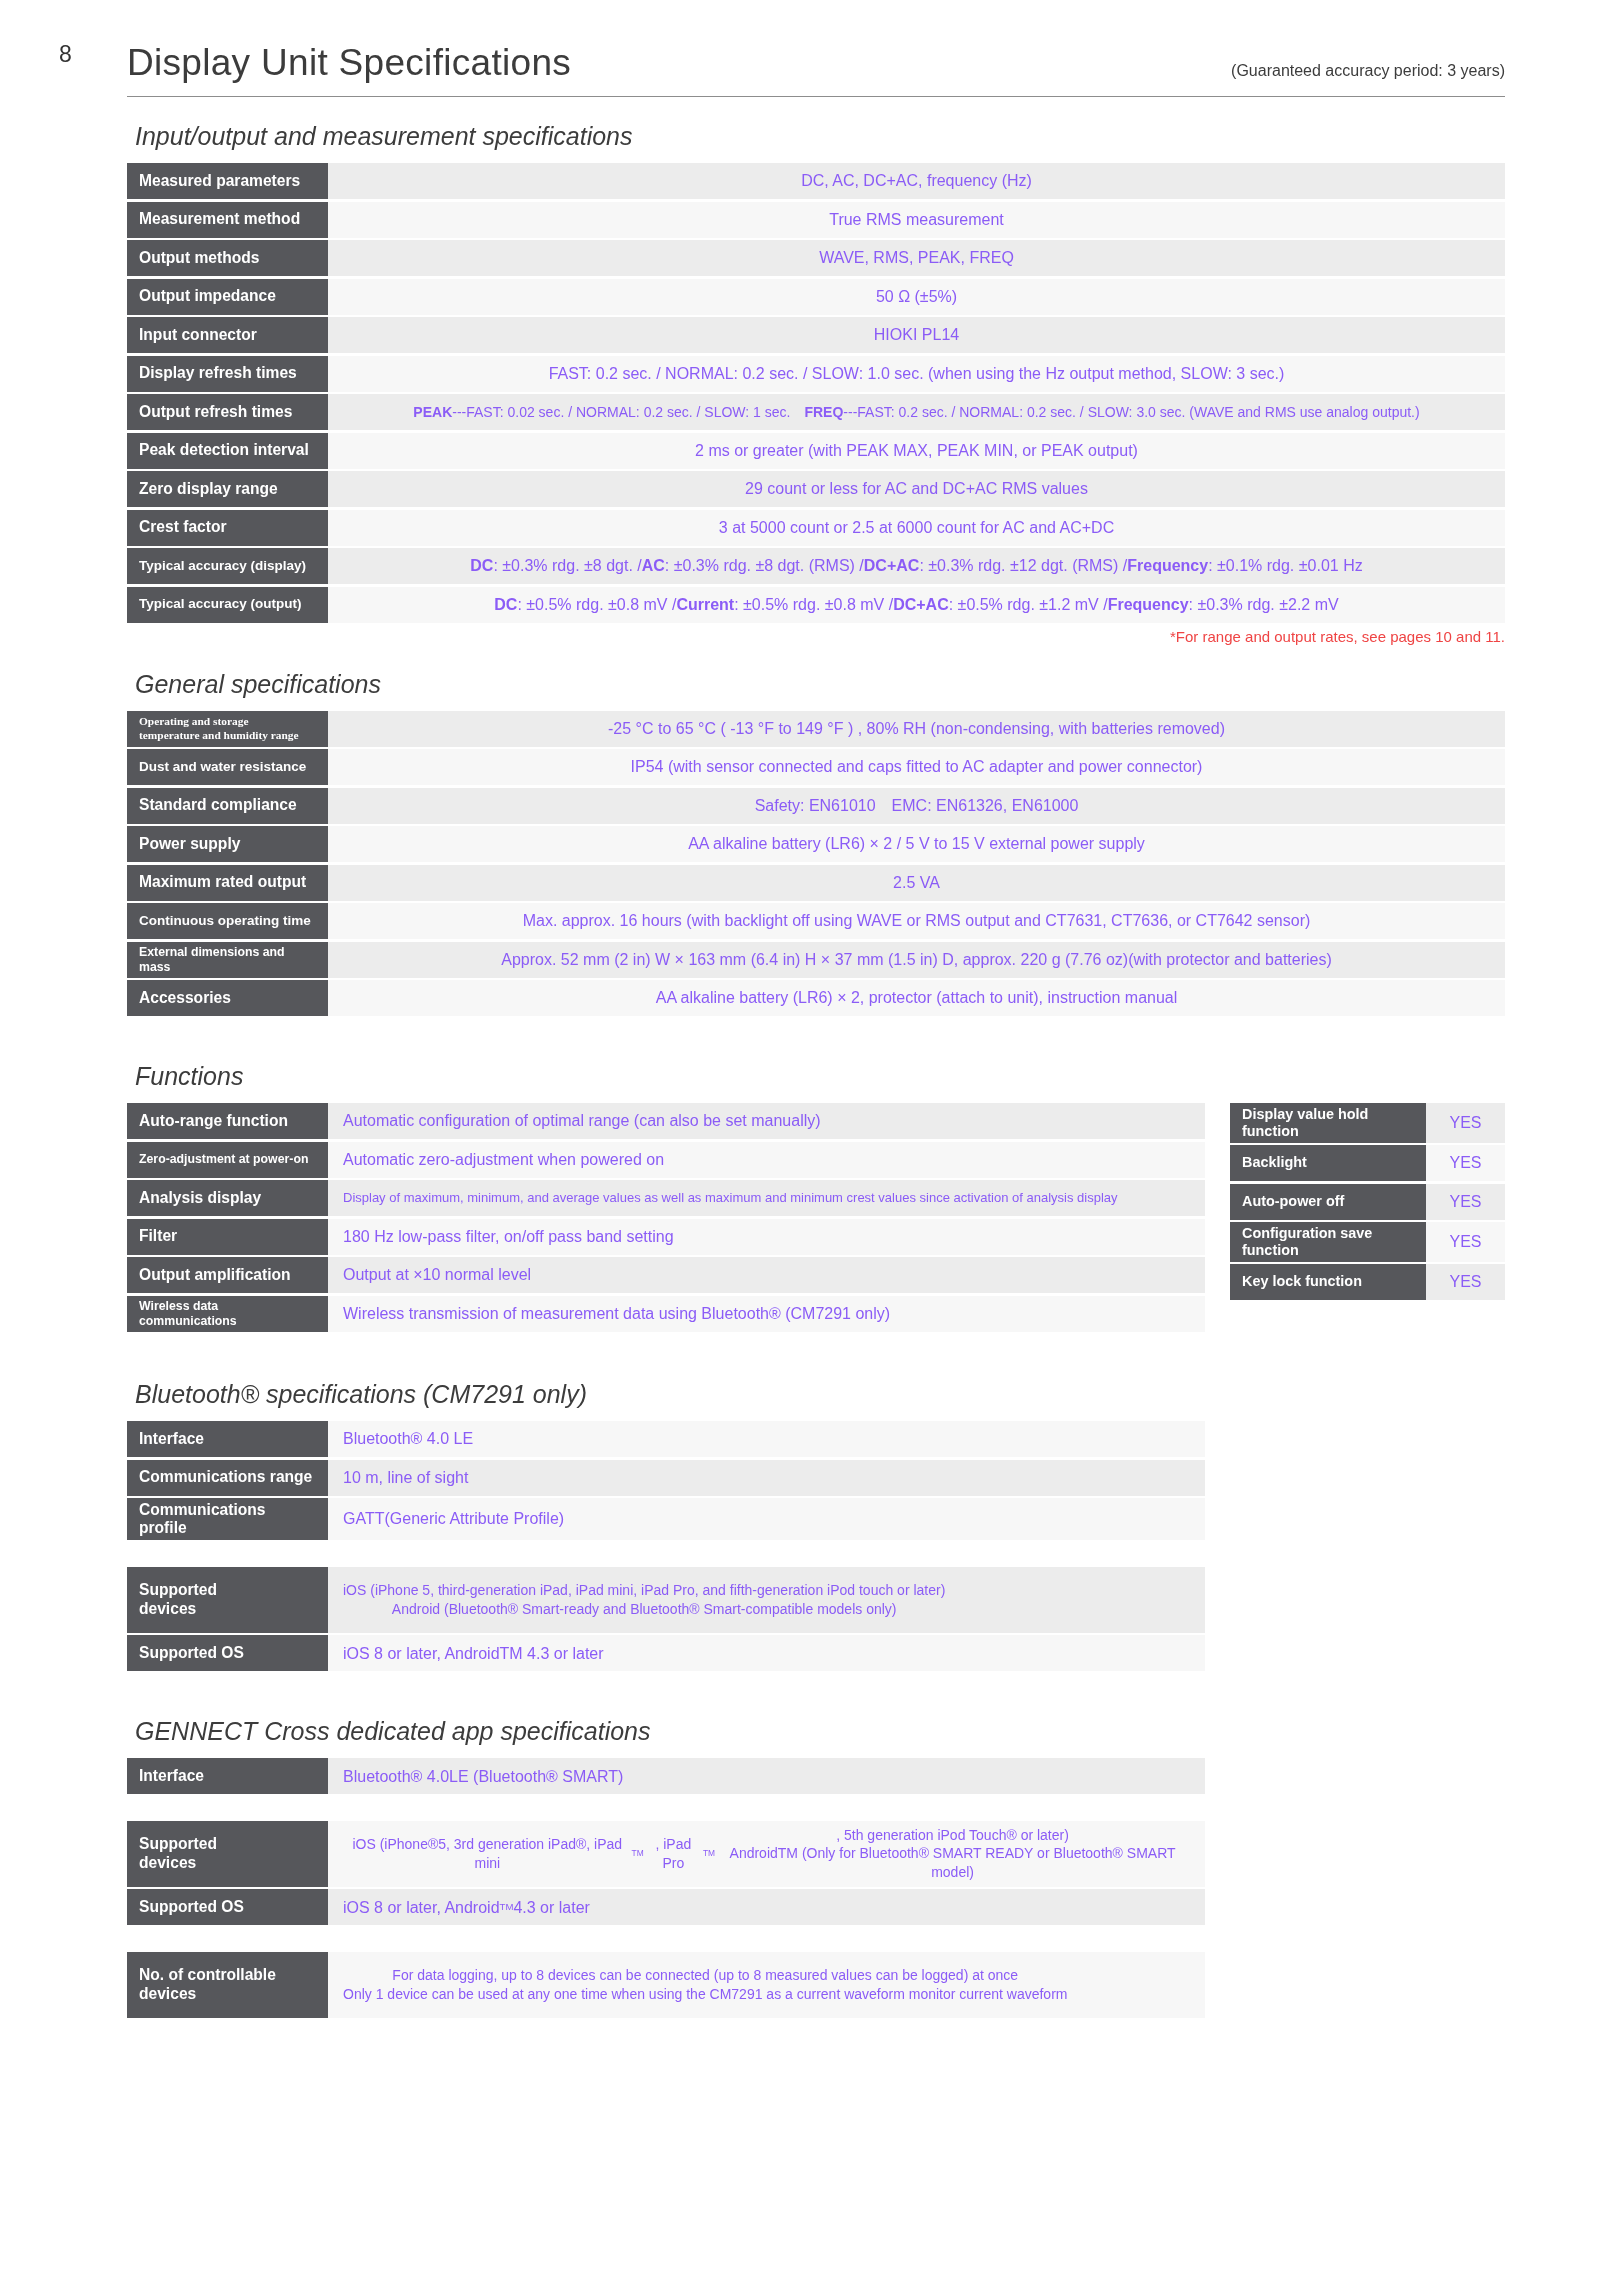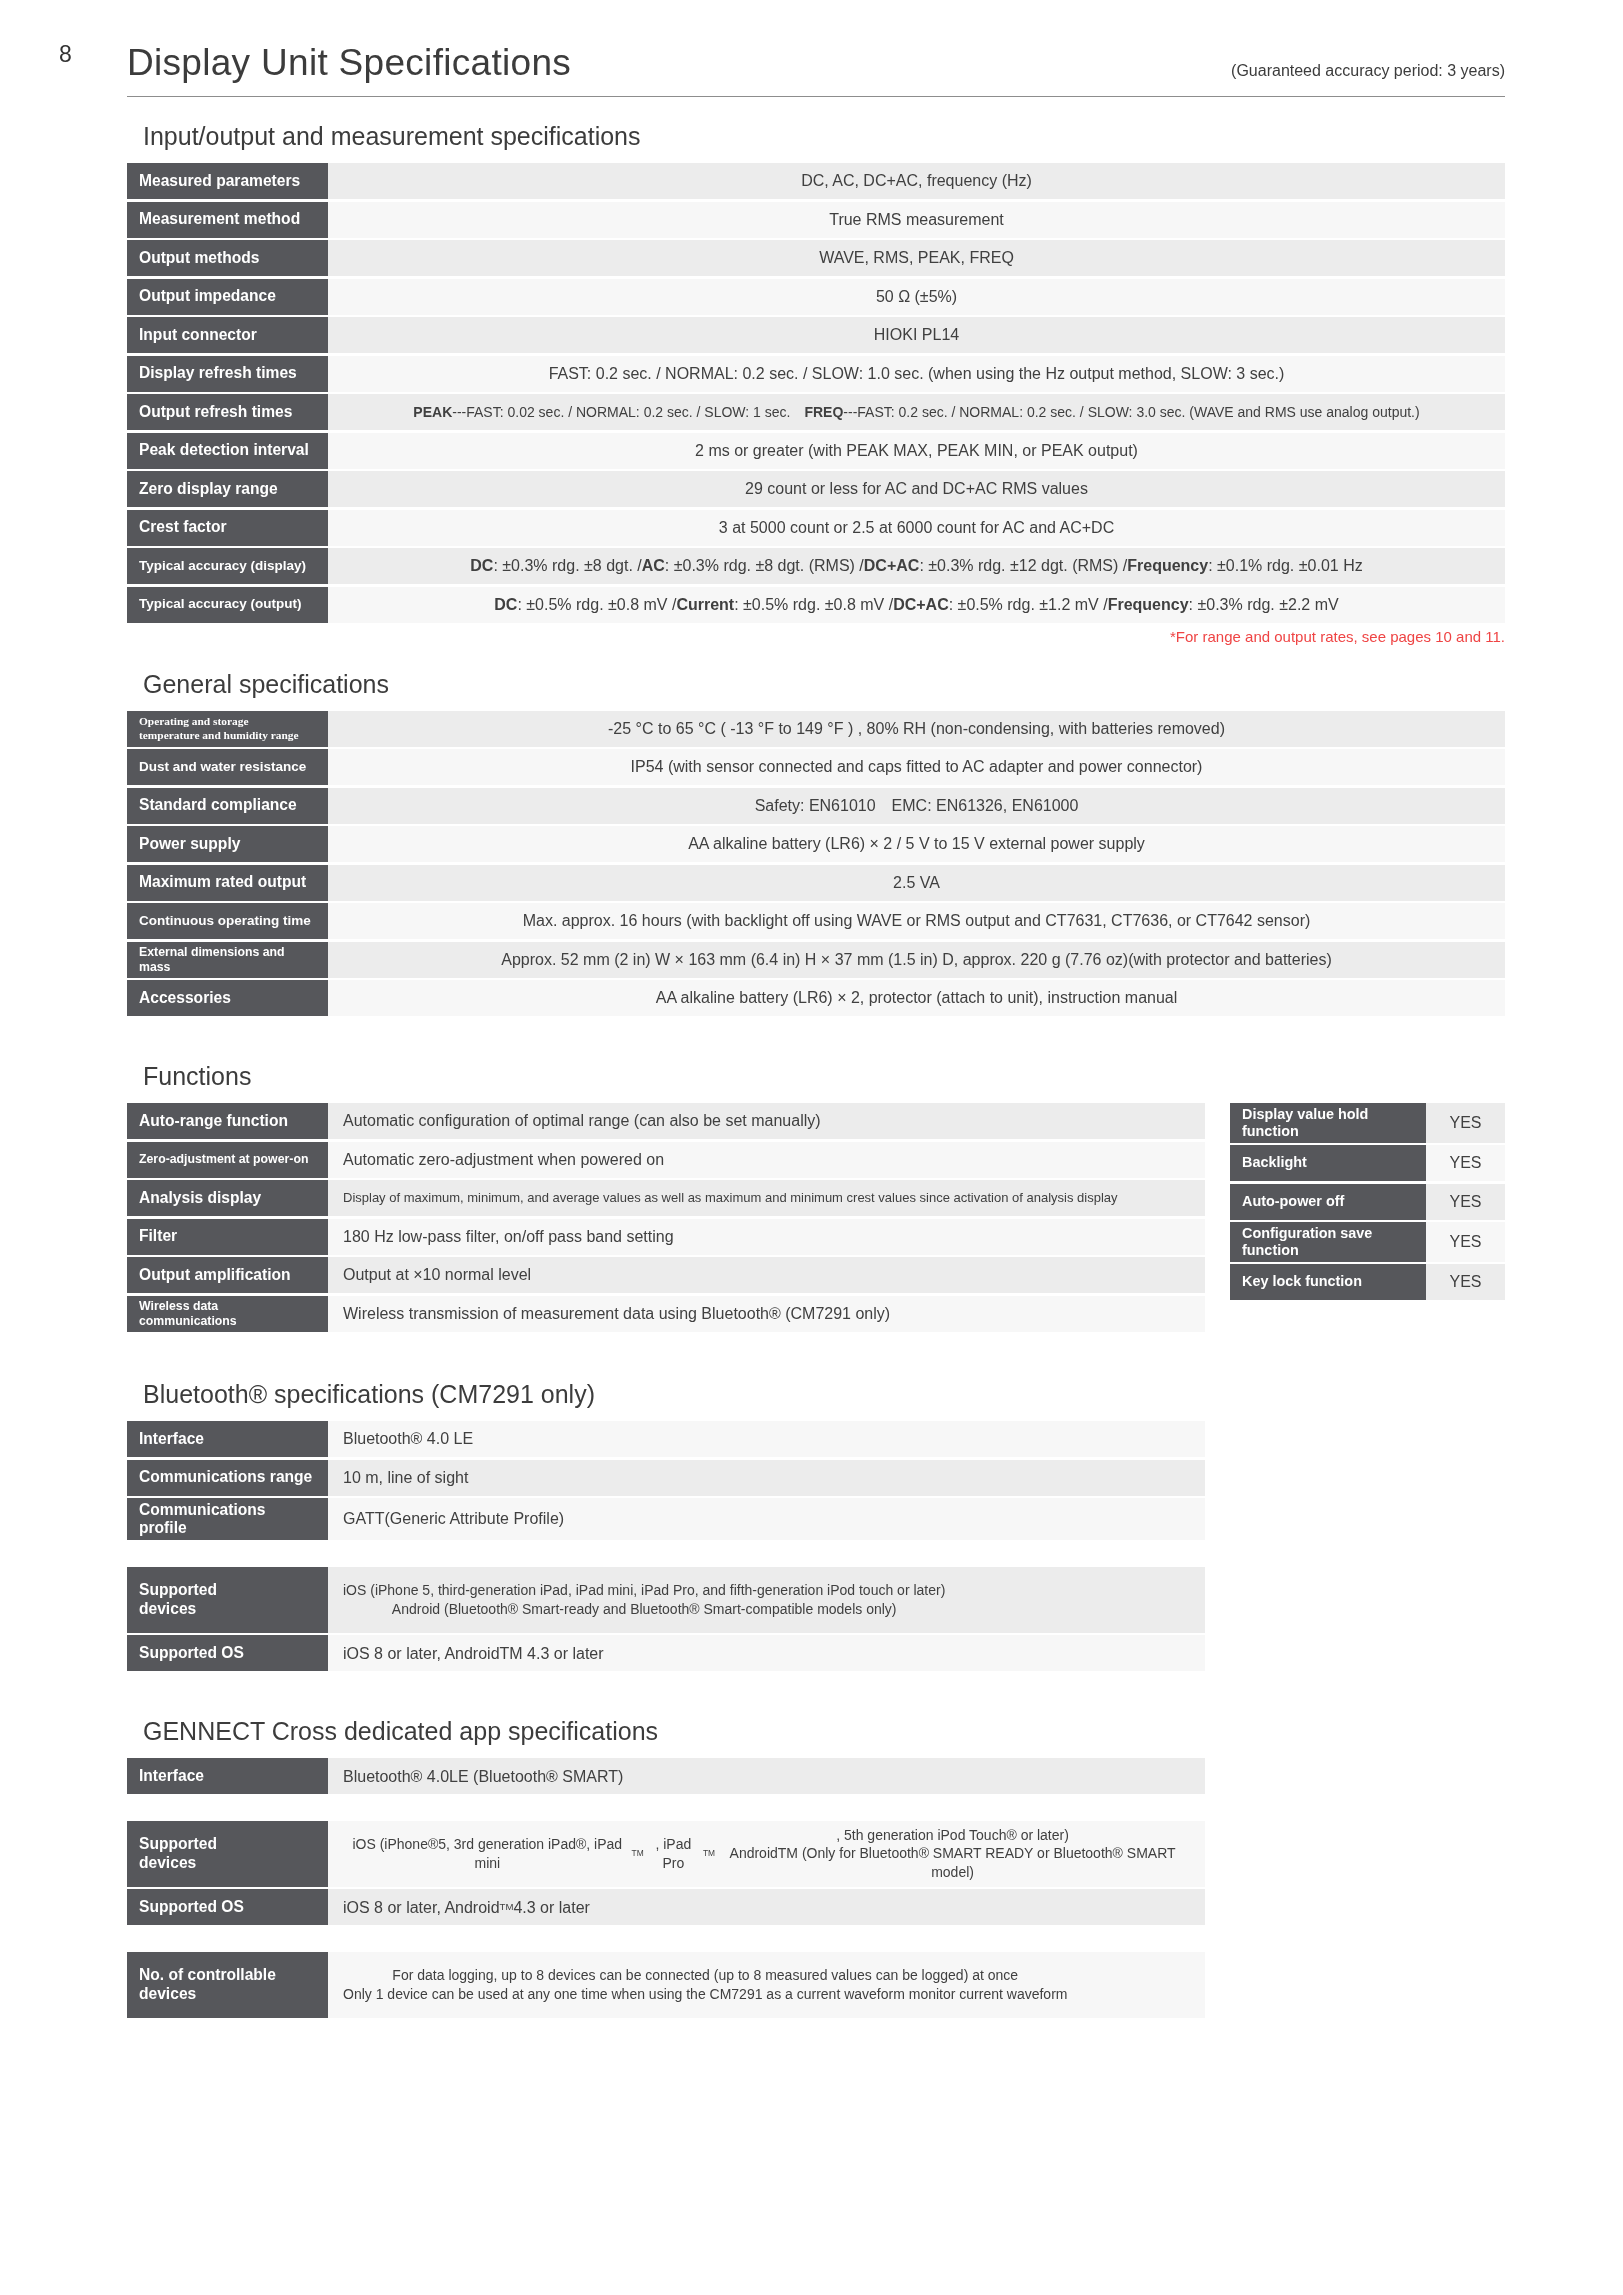--- a/index.html
+++ b/index.html
@@ -14,35 +14,35 @@
   .pagenum { position:absolute; top:41px; left:59px; font-size:23px; color:#333; }
   .content { width:1378px; margin-left:127px; padding-top:42px; }
 
   .title-row {
     display:flex; justify-content:space-between; align-items:flex-end;
     border-bottom:0.8px solid #8d8d8d; padding-bottom:12px;
   }
   .title { margin:0; font-size:37px; font-weight:400; color:var(--heading-color,#3c3c3c); letter-spacing:0.3px; }
   .acc-note { font-size:16px; color:#3c3c3c; padding-bottom:4.2px; }
 
-  .section-heading { font-size:25px; font-weight:400; color:var(--heading-color,#3c3c3c); margin:25px 16px 12px; }
+  .section-heading { font-size:25px; font-weight:400; color:var(--heading-color,#3c3c3c); margin:25px 8px 12px;font-style:italic; }
   .section-heading.mt-lg { margin-top:46px; }
 
   .spec-table { width:100%; }
   .row { display:flex; margin-bottom:2.5px; }
   .lbl {
     width:201px; min-height:36px; box-sizing:border-box;
     background:var(--label-bg,#56575b); color:#fff;
     font-weight:700; font-size:15.6px; line-height:1.2;
     display:flex; align-items:center; padding:2.5px 12px;
   }
   .val {
     flex:1; min-height:36px; box-sizing:border-box;
     display:flex; align-items:center; justify-content:center;
-    font-size:16px; line-height:1.35; color:#404040;
+    font-size:16px; line-height:1.35; color:#8b5cf6;
     padding:2.5px 15px;
   }
   .r-odd  .val { background:var(--row-odd,#ececec); }
   .r-even .val { background:var(--row-even,#f7f7f7); }
   .leftvals .val { justify-content:flex-start; text-align:center; }
 
   .lsm .lbl { font-size:13.5px; }
   .lxs .lbl { font-size:12.3px; }
   .lxxs .lbl { font-size:11.4px; line-height:1.2;font-family:Liberation Serif, serif; }
   .vsm .val { font-size:14px; }

